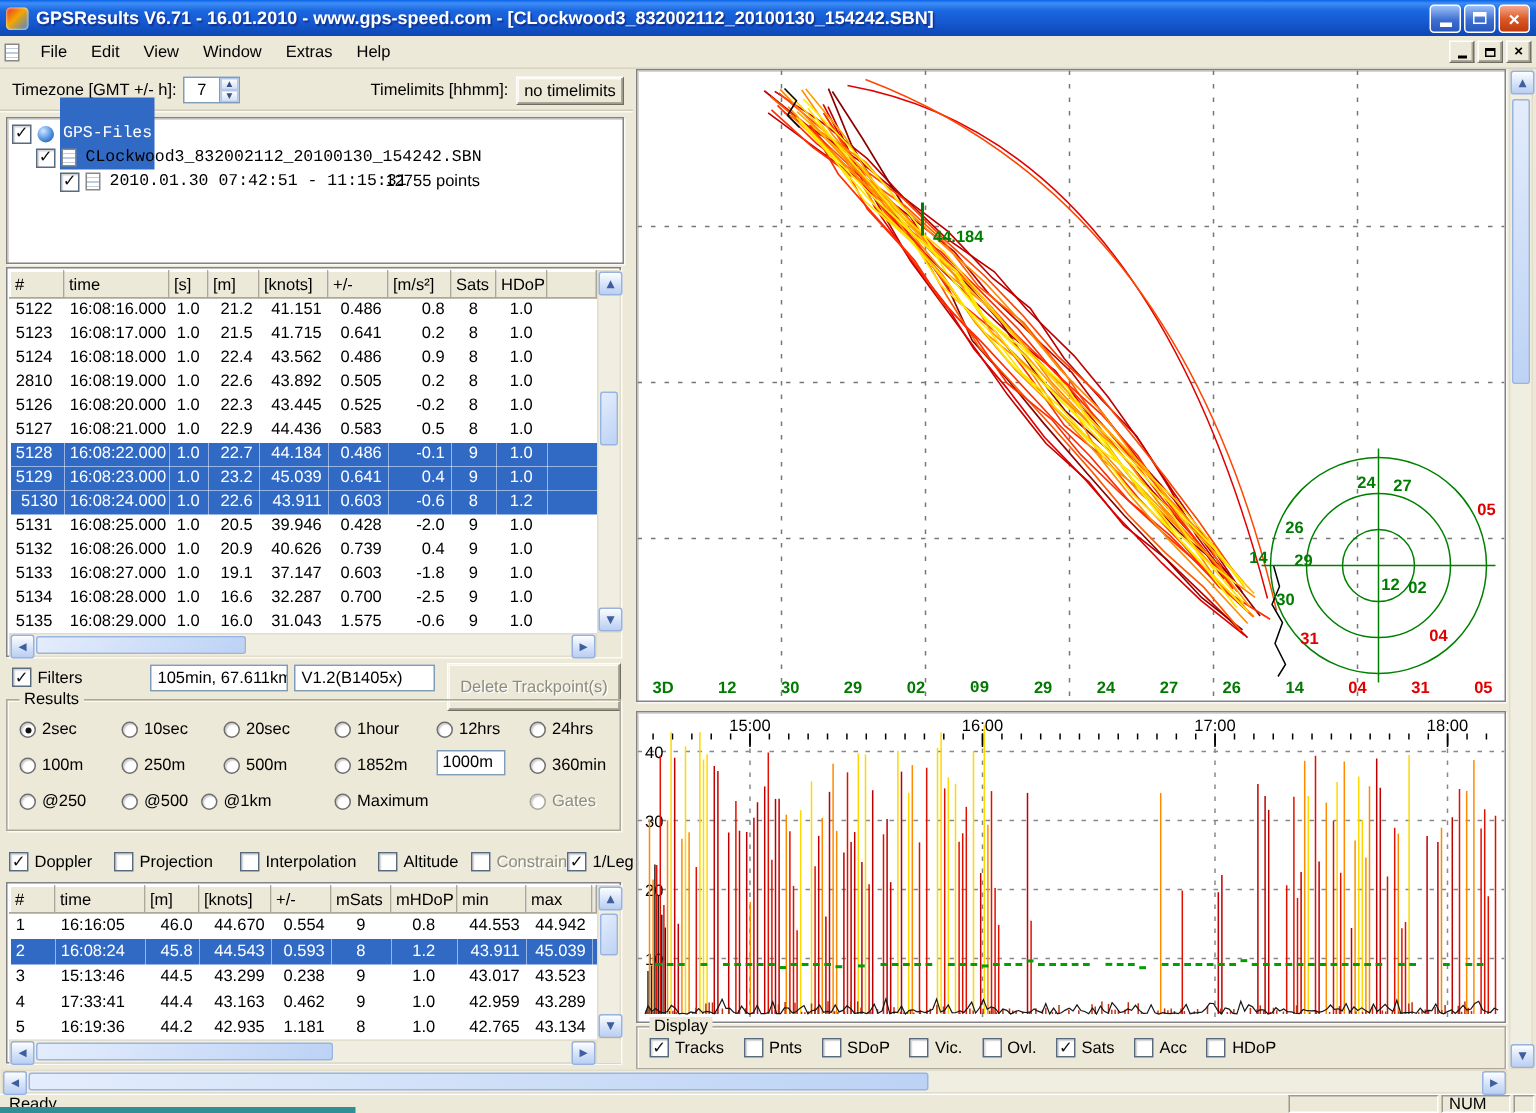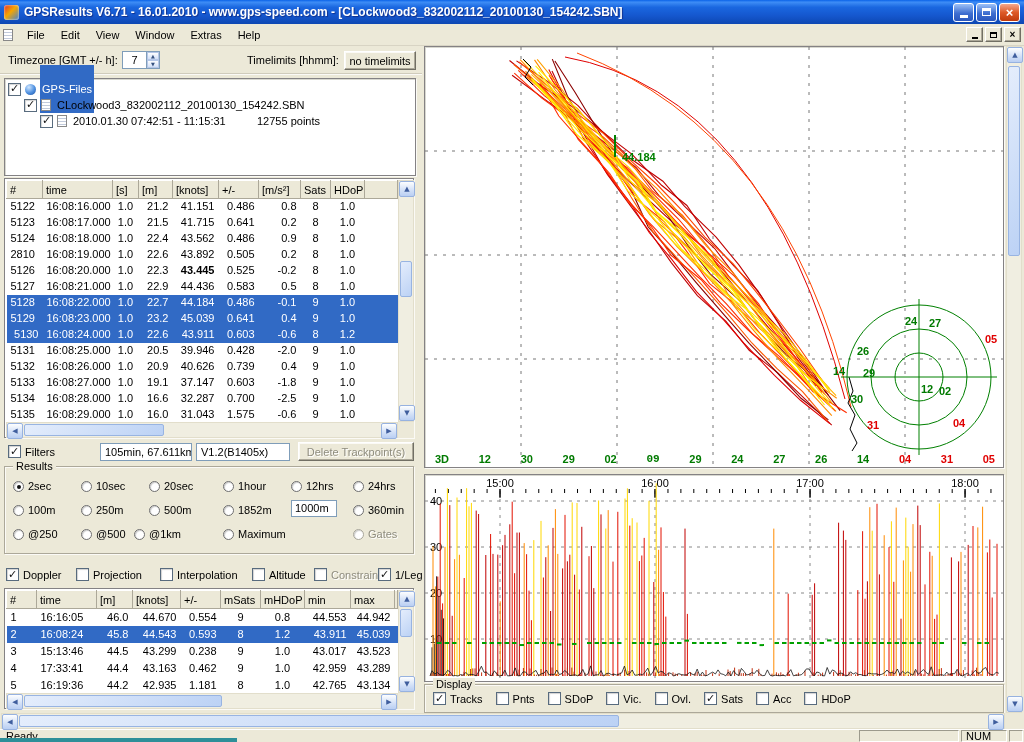--- a/index.html
+++ b/index.html
@@ -55,21 +55,21 @@
   #toolbar{position:absolute;left:0;top:46px;width:422px;height:28px;border-bottom:1px solid #D0CCBC;box-shadow:0 1px 0 #FBFAF6;}
   #tz-spin{position:absolute;left:122px;top:5px;width:38px;height:18px;background:#fff;border:1px solid #7F9DB9;display:flex;}
   #tz-value{flex:1;text-align:center;line-height:16px;}
   .spincol{width:13px;display:flex;flex-direction:column;border-left:1px solid #7F9DB9;}
   .spinbtn{flex:1;background:linear-gradient(180deg,#FDFEFF,#D2E0F7);border:1px solid #B5C7E8;display:flex;align-items:center;justify-content:center;
     font-size:5px;color:#35517F;font-family:"DejaVu Sans",sans-serif;line-height:1;}
 
   
   #tree{position:absolute;left:4px;top:78px;width:412px;height:98px;padding-top:2px;}
   .trow{display:flex;align-items:center;height:16px;gap:4px;position:relative;}
-  .tlabel{padding:18px 2px;white-space:nowrap;}
+  .tlabel{padding:18px 2px;white-space:nowrap;font-family:Liberation Mono, monospace;}
   .tlabel.sel{background:#316AC5;color:#fff;}
   .tpoints{position:absolute;left:252px;}
   .ico-sphere{width:11px;height:11px;border-radius:50%;flex:none;
     background:radial-gradient(circle at 35% 30%,#CFE6FF,#4D8FE0 55%,#1C4F9E);}
   .ico-doc{width:10px;height:12px;flex:none;border:1px solid #888;
     background:repeating-linear-gradient(180deg,#FFF 0,#FFF 2px,#C2CBDC 2px,#C2CBDC 3px);}
 
   
   .tablebox{position:absolute;background:#fff;border:1px solid #848284;box-shadow:1px 1px 0 #FBFAF6;}
   .tb-area{position:absolute;overflow:hidden;background:#fff;}
@@ -263,21 +263,21 @@
               <td style="text-align: right;">0.2</td>
               <td style="text-align: center;">8</td>
               <td style="text-align: center;">1.0</td>
               <td></td>
             </tr>
             <tr style="height: 16px;">
               <td style="text-align: left;">5126</td>
               <td style="text-align: left;">16:08:20.000</td>
               <td style="text-align: center;">1.0</td>
               <td style="text-align: right;">22.3</td>
-              <td style="text-align: right; font-weight: bold;">43.445</td>
+              <td style="text-align: right;">43.445</td>
               <td style="text-align: right;">0.525</td>
               <td style="text-align: right;">-0.2</td>
               <td style="text-align: center;">8</td>
               <td style="text-align: center;">1.0</td>
               <td></td>
             </tr>
             <tr style="height: 16px;">
               <td style="text-align: left;">5127</td>
               <td style="text-align: left;">16:08:21.000</td>
               <td style="text-align: center;">1.0</td>
@@ -403,21 +403,21 @@
 
   <div class="abs" style="left:0;top:440px;width:422px;height:24px;">
     <span class="citem" style="left:8px;top:4px;">
       <span class="cb">
           <span class="tick">✓</span>
         </span>
       <span>Filters</span>
     </span>
     <span class="field" style="left:100px;top:3px;width:92px;height:18px;line-height:16px;padding-left:4px;">105min, 67.611km</span>
     <span class="field" style="left:196px;top:3px;width:94px;height:18px;line-height:16px;padding-left:4px;">V1.2(B1405x)</span>
-    <span class="btn disbtn abs" style="left:298px;top:2px;width:116px;height:19px;">Delete Trackpoint(s)</span>
+    <span class="btn disbtn abs" style="left:298px;top:2px;width:116px;height:32px;">Delete Trackpoint(s)</span>
   </div>
 
   <div id="results-box" class="groupbox" style="left:4px;top:466px;width:410px;height:88px;">
     <span class="gb-title">Results</span>
   <span class="ritem" style="left: 8px; top: 12px;">
         <span class="radio on"></span>
         <span>2sec</span>
       </span>
       <span class="ritem" style="left: 76px; top: 12px;">
         <span class="radio"></span>

